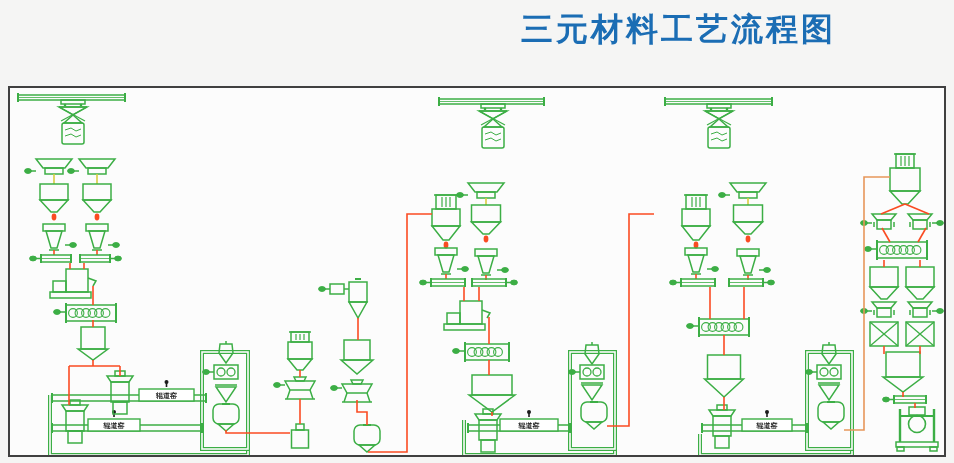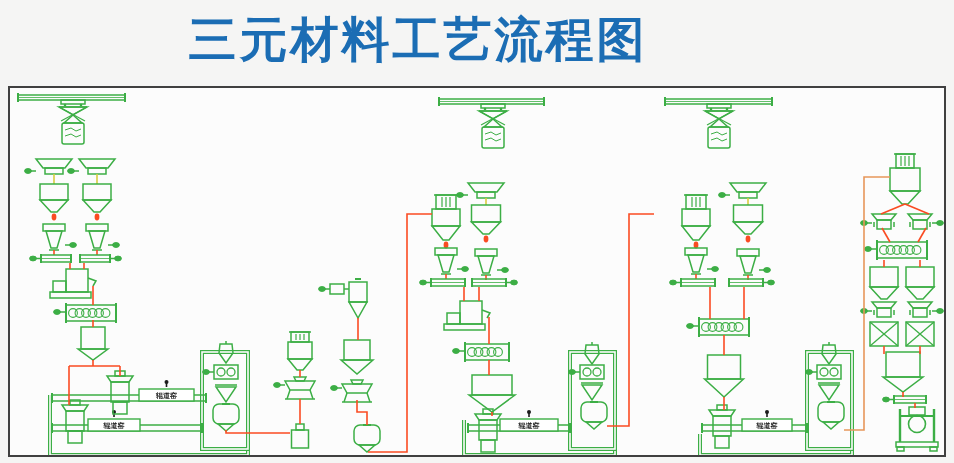--- a/index.html
+++ b/index.html
@@ -4,21 +4,21 @@
 <style>
   html,body{margin:0;padding:0;}
   body{
     width:954px;height:463px;overflow:hidden;
     background:#f5f5f4;
     font-family:"Liberation Sans", sans-serif;
     position:relative;
   }
   .title{
     position:absolute;left:0;top:8px;width:836px;
-    text-align:center;font-size:48px;font-weight:bold;
+    text-align:right;font-size:32px;font-weight:bold;
     letter-spacing:3px;margin:0;color:#1b6db4;
   }
   .panel{
     position:absolute;left:8px;top:86px;width:938px;height:371px;
     box-sizing:border-box;border:2px solid #404040;background:#fcfcfc;
   }
   .panel svg{display:block;width:100%;height:100%;}
   text.klabel{font-family:"Liberation Sans", sans-serif;font-weight:bold;}
 </style>
 </head>

